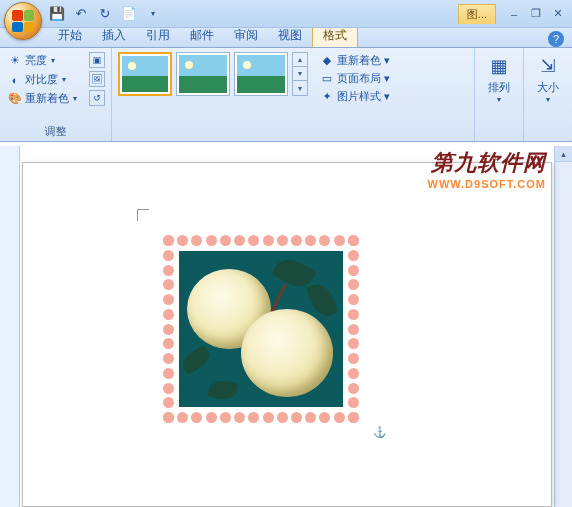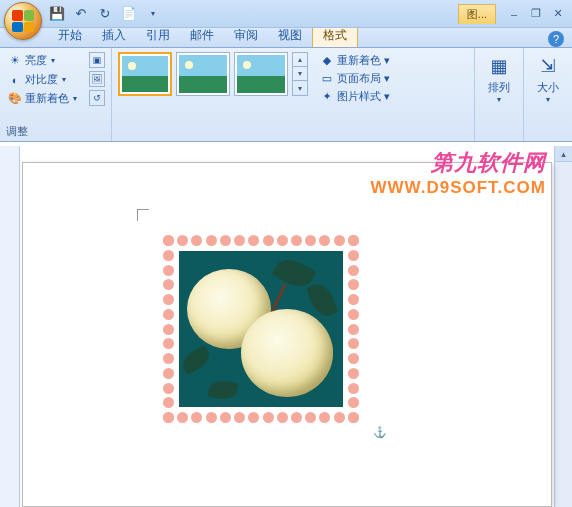--- a/index.html
+++ b/index.html
@@ -21,21 +21,21 @@
 
 .tabs { height: 20px; background: linear-gradient(to bottom,#dbe9fb,#c8ddf5); display: flex; align-items: flex-end; padding-left: 48px; border-bottom: 1px solid #8faad1; }
 .tab { padding: 4px 10px 3px; font-size: 12px; color: #2156a4; cursor: pointer; }
 .tab.active { background: linear-gradient(to bottom,#fef4df,#fef4df); border: 1px solid #d9b35a; border-bottom: none; border-radius: 3px 3px 0 0; color: #6a4d10; }
 .help-btn { margin-left: auto; margin-right: 8px; width: 16px; height: 16px; border-radius: 50%; background: #3d87d6; color: #fff; font-size: 11px; display: flex; align-items: center; justify-content: center; }
 
 
 .ribbon { height: 94px; background: linear-gradient(to bottom,#e8f1fc,#d6e5f7); display: flex; border-bottom: 1px solid #8faad1; }
 .group { border-right: 1px solid #b7cceb; display: flex; flex-direction: column; padding: 4px 6px 0; }
 .group-content { flex: 1; display: flex; align-items: flex-start; gap: 4px; }
-.group-label { text-align: left; font-size: 11px; color: #42618f; padding: 2px 0 2px; position: relative; }
+.group-label { text-align: center; font-size: 11px; color: #42618f; padding: 2px 0 2px; position: relative; }
 .launcher { position: absolute; right: 0; bottom: 2px; width: 13px; height: 13px; border: 1px solid #9ab4d8; font-size: 8px; color: #42618f; display: flex; align-items: center; justify-content: center; }
 .adjust-col { display: flex; flex-direction: column; gap: 2px; }
 .adjust-item { display: flex; align-items: center; gap: 3px; font-size: 11px; color: #2156a4; padding: 1px 2px; white-space: nowrap; }
 .adjust-item .dd { font-size: 8px; margin-left: 1px; }
 .mini-icon { width: 14px; height: 14px; display: inline-flex; align-items: center; justify-content: center; }
 .adjust-icons { display: flex; flex-direction: column; gap: 3px; margin-left: 6px; }
 .adjust-icons .ic { width: 16px; height: 16px; border: 1px solid #9ab4d8; font-size: 9px; display: flex; align-items: center; justify-content: center; color: #2156a4; }
 .style-gallery { display: flex; gap: 4px; align-items: center; }
 .style-thumb { width: 54px; height: 44px; border: 1px solid #9ab4d8; background: #fff; padding: 2px; display: flex; align-items: center; justify-content: center; }
 .style-thumb.sel { border: 2px solid #f5a623; }
@@ -53,22 +53,22 @@
 
 .docarea { position: absolute; left: 0; top: 146px; right: 0; bottom: 0; background: #fff; }
 .ruler-v { position: absolute; left: 0; top: 0; width: 20px; bottom: 0; background: #e8f1fc; border-right: 1px solid #b7cceb; }
 .scroll-v { position: absolute; right: 0; top: 0; width: 18px; bottom: 0; background: #e3ecf8; border-left: 1px solid #b7cceb; }
 .scroll-v .sarrow { height: 16px; display: flex; align-items: center; justify-content: center; font-size: 9px; color: #42618f; background: #d1e0f3; }
 .scroll-v .sarrow:first-child { border-bottom: 1px solid #b7cceb; }
 .page { position: absolute; left: 22px; top: 16px; right: 20px; bottom: 0; background: #fff; border: 1px solid #bcbcbc; box-shadow: 2px 2px 6px rgba(0,0,0,0.15); }
 
 
 .watermark { position: absolute; right: 26px; top: 148px; text-align: right; font-family: Arial, sans-serif; pointer-events: none; }
-.wm1 { font-size: 22px; font-weight: bold; font-style: italic; color: #ec4899; letter-spacing: 1px; }
-.wm2 { font-size: 17px; color: #ff8833; font-weight: bold; letter-spacing: 1px; }
+.wm1 { font-size: 22px; font-weight: bold; font-style: italic; color: #7f1d1d; letter-spacing: 1px; }
+.wm2 { font-size: 11px; color: #ff8833; font-weight: bold; letter-spacing: 1px; }
 
 
 .picture-wrap { position: absolute; left: 128px; top: 60px; width: 220px; height: 212px; }
 .pic-border { position: absolute; inset: 12px; }
 .dots-row, .dots-col { position: absolute; display: flex; justify-content: space-between; }
 .dots-row { left: 0; right: 0; }
 .dots-col { top: 0; bottom: 0; flex-direction: column; }
 .dot { width: 11px; height: 11px; border-radius: 50%; background: #f5a99c; }
 .dots-top { top: 0; } .dots-bottom { bottom: 0; } .dots-left { left: 0; } .dots-right { right: 0; }
 .rose-img { position: absolute; left: 28px; top: 28px; right: 28px; bottom: 28px; background: #0d5a5e; overflow: hidden; }

